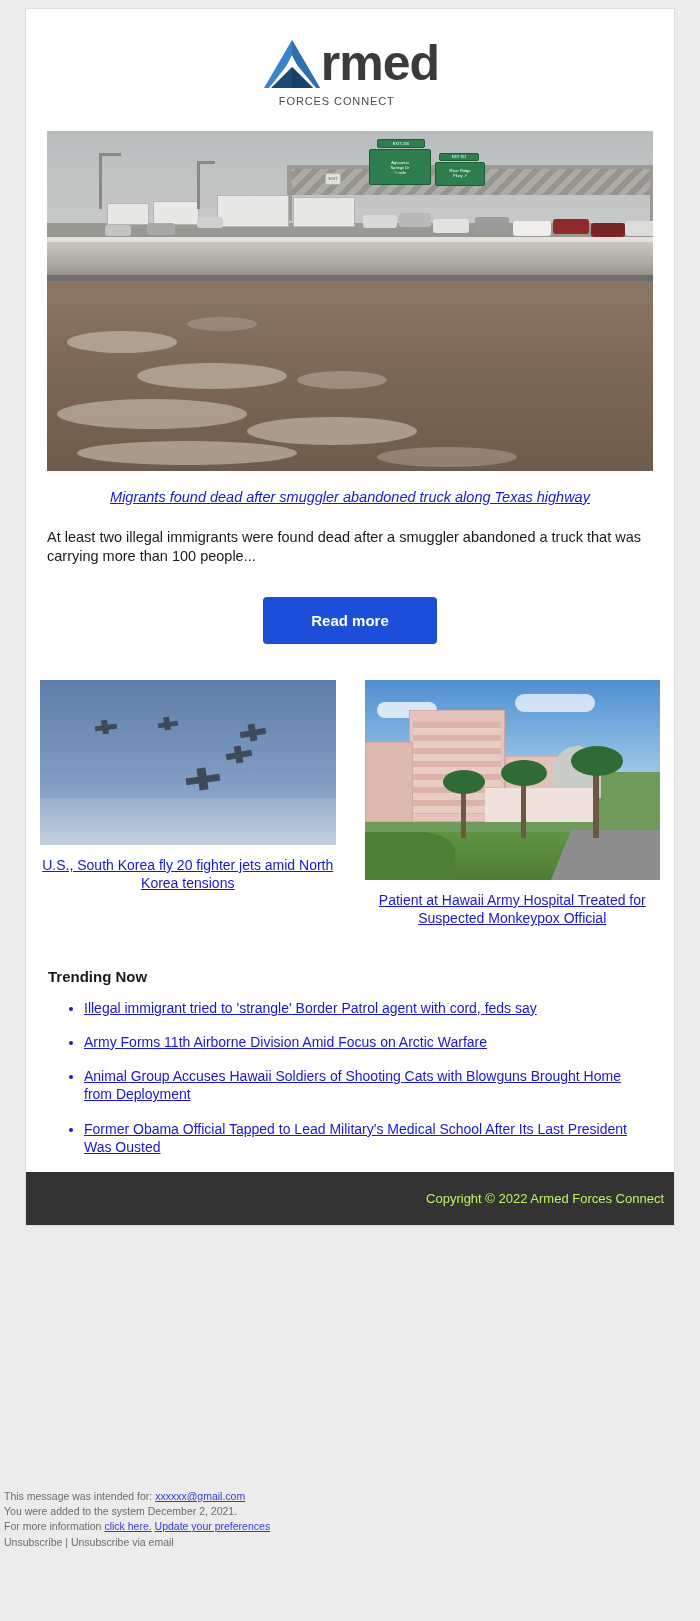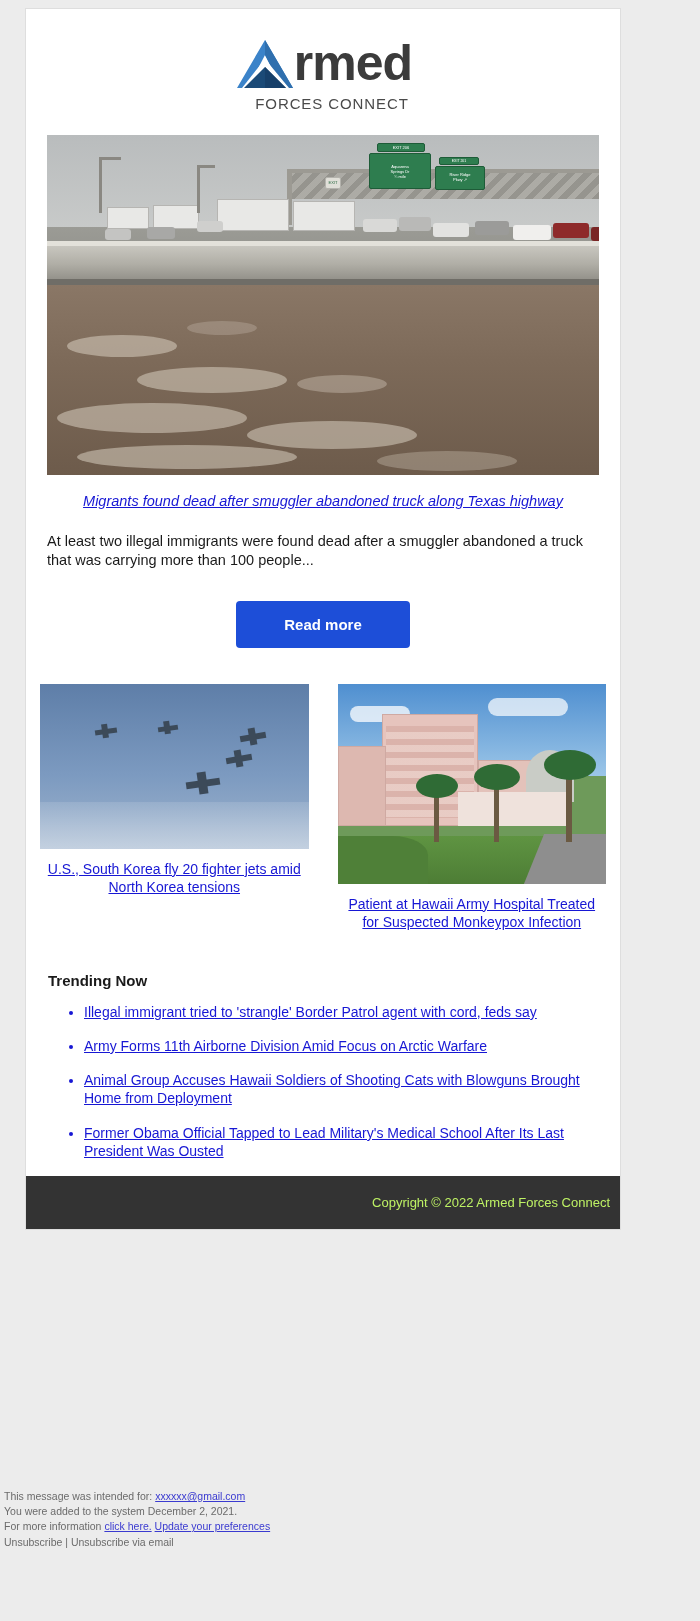--- a/index.html
+++ b/index.html
@@ -12,21 +12,21 @@
     width: 700px; height: 1621px;
     position: relative;
     background: #ececec;
     overflow: hidden;
   }
 
   
   .email-card {
     position: absolute;
     left: 25px; top: 8px;
-    width: 596px;
+    width: 650px;
     background: #ffffff;
     border: 1px solid #dedede;
   }
 
   
   .header {
     padding: 26px 0 22px 0;
     background: #ffffff;
     text-align: center;
   }
@@ -49,22 +49,21 @@
   .logo-word {
     font-size: 50px;
     font-weight: bold;
     color: #3b3b3b;
     letter-spacing: -1px;
     line-height: 1;
     margin-left: -2px;
     font-family: "Liberation Sans", sans-serif;
   }
   .logo-sub {
-    text-align: center;
-    font-size: 15px;
+    font-size: 11px;
     letter-spacing: 0.9px;
     color: #4a4a4a;
     margin-top: 4px;
     padding-left: 18px;
     font-family: "Liberation Sans", sans-serif;
   }
 
   
   .hero-wrap { padding: 0 21px; }
   .hero-img {
@@ -374,21 +373,21 @@
           <div class="road-strip" style="left:196px;top:150px;width:120px;height:50px;transform:skewX(-22deg);"></div>
           <div class="palm-trunk" style="left:156px;top:96px;width:5px;height:62px;"></div>
           <div class="palm-top" style="left:136px;top:80px;width:46px;height:26px;"></div>
           <div class="palm-trunk" style="left:228px;top:86px;width:6px;height:72px;"></div>
           <div class="palm-top" style="left:206px;top:66px;width:52px;height:30px;"></div>
           <div class="palm-trunk" style="left:96px;top:104px;width:5px;height:54px;"></div>
           <div class="palm-top" style="left:78px;top:90px;width:42px;height:24px;"></div>
           <div class="ph" style="left:0;top:152px;width:90px;height:48px;background:#4f8038;border-radius:0 40% 0 0;"></div>
         </div>
         <div class="col-cap">
-          <a href="#">Patient at Hawaii Army Hospital Treated for Suspected Monkeypox Infection</a>
+          <a href="#">Patient at Hawaii Army Hospital Treated for Suspected Monkeypox Official</a>
         </div>
       </div>
 
     </div>
 
     <div class="trending">
       <div class="trending-title">Trending Now</div>
       <ul class="trending-list">
         <li>
           <a href="#">Illegal immigrant tried to 'strangle' Border Patrol agent with cord, feds say</a>

